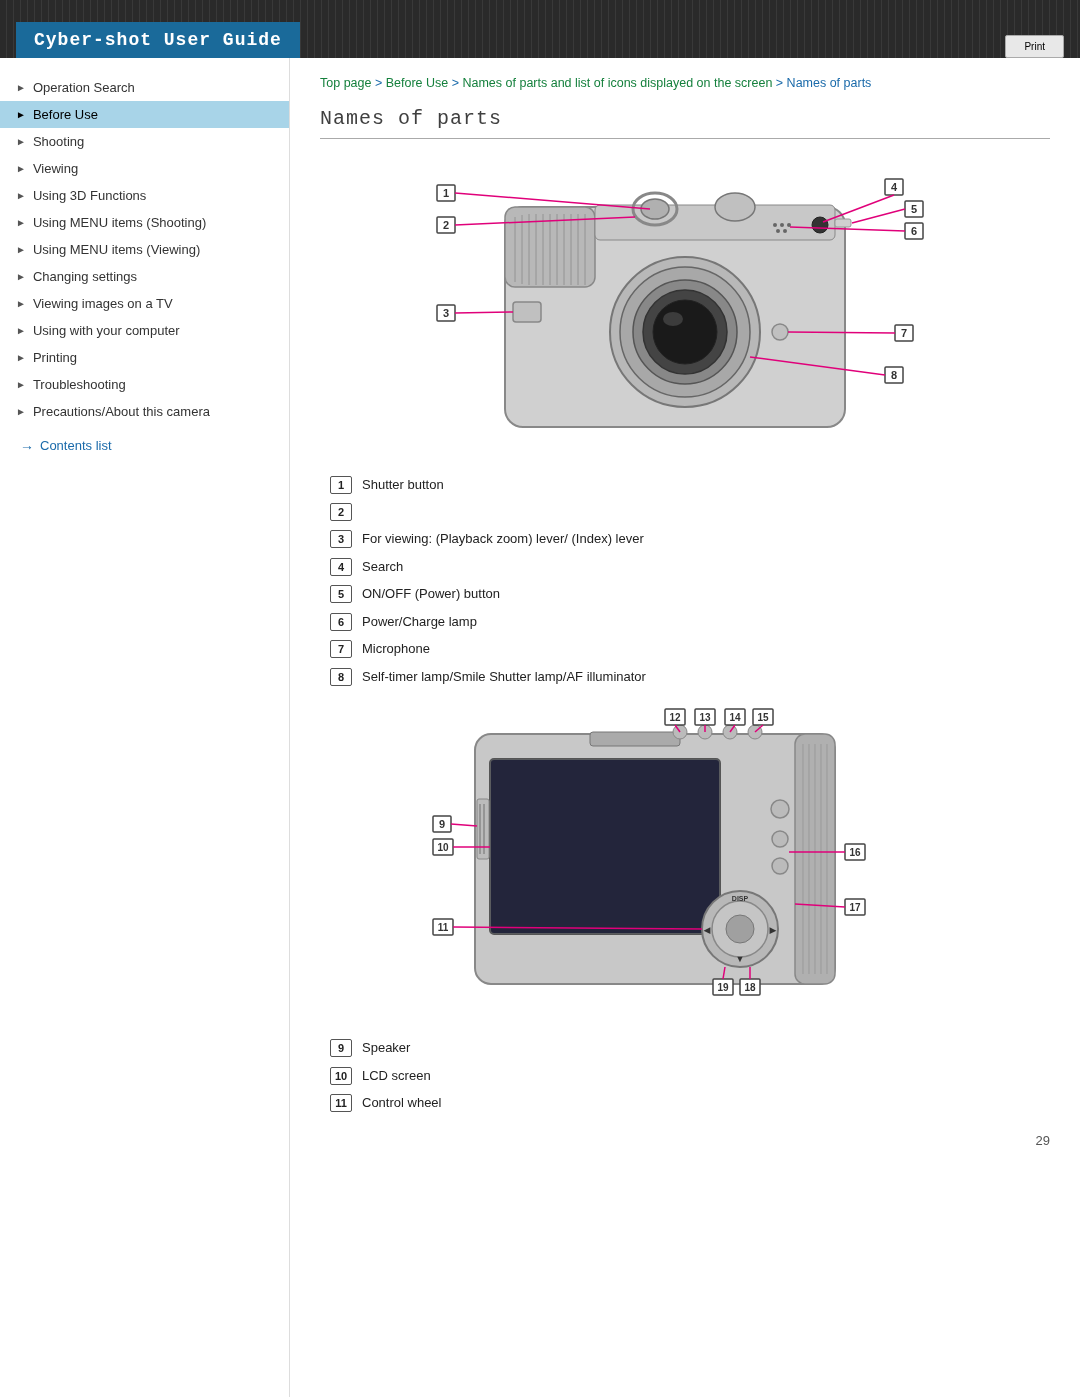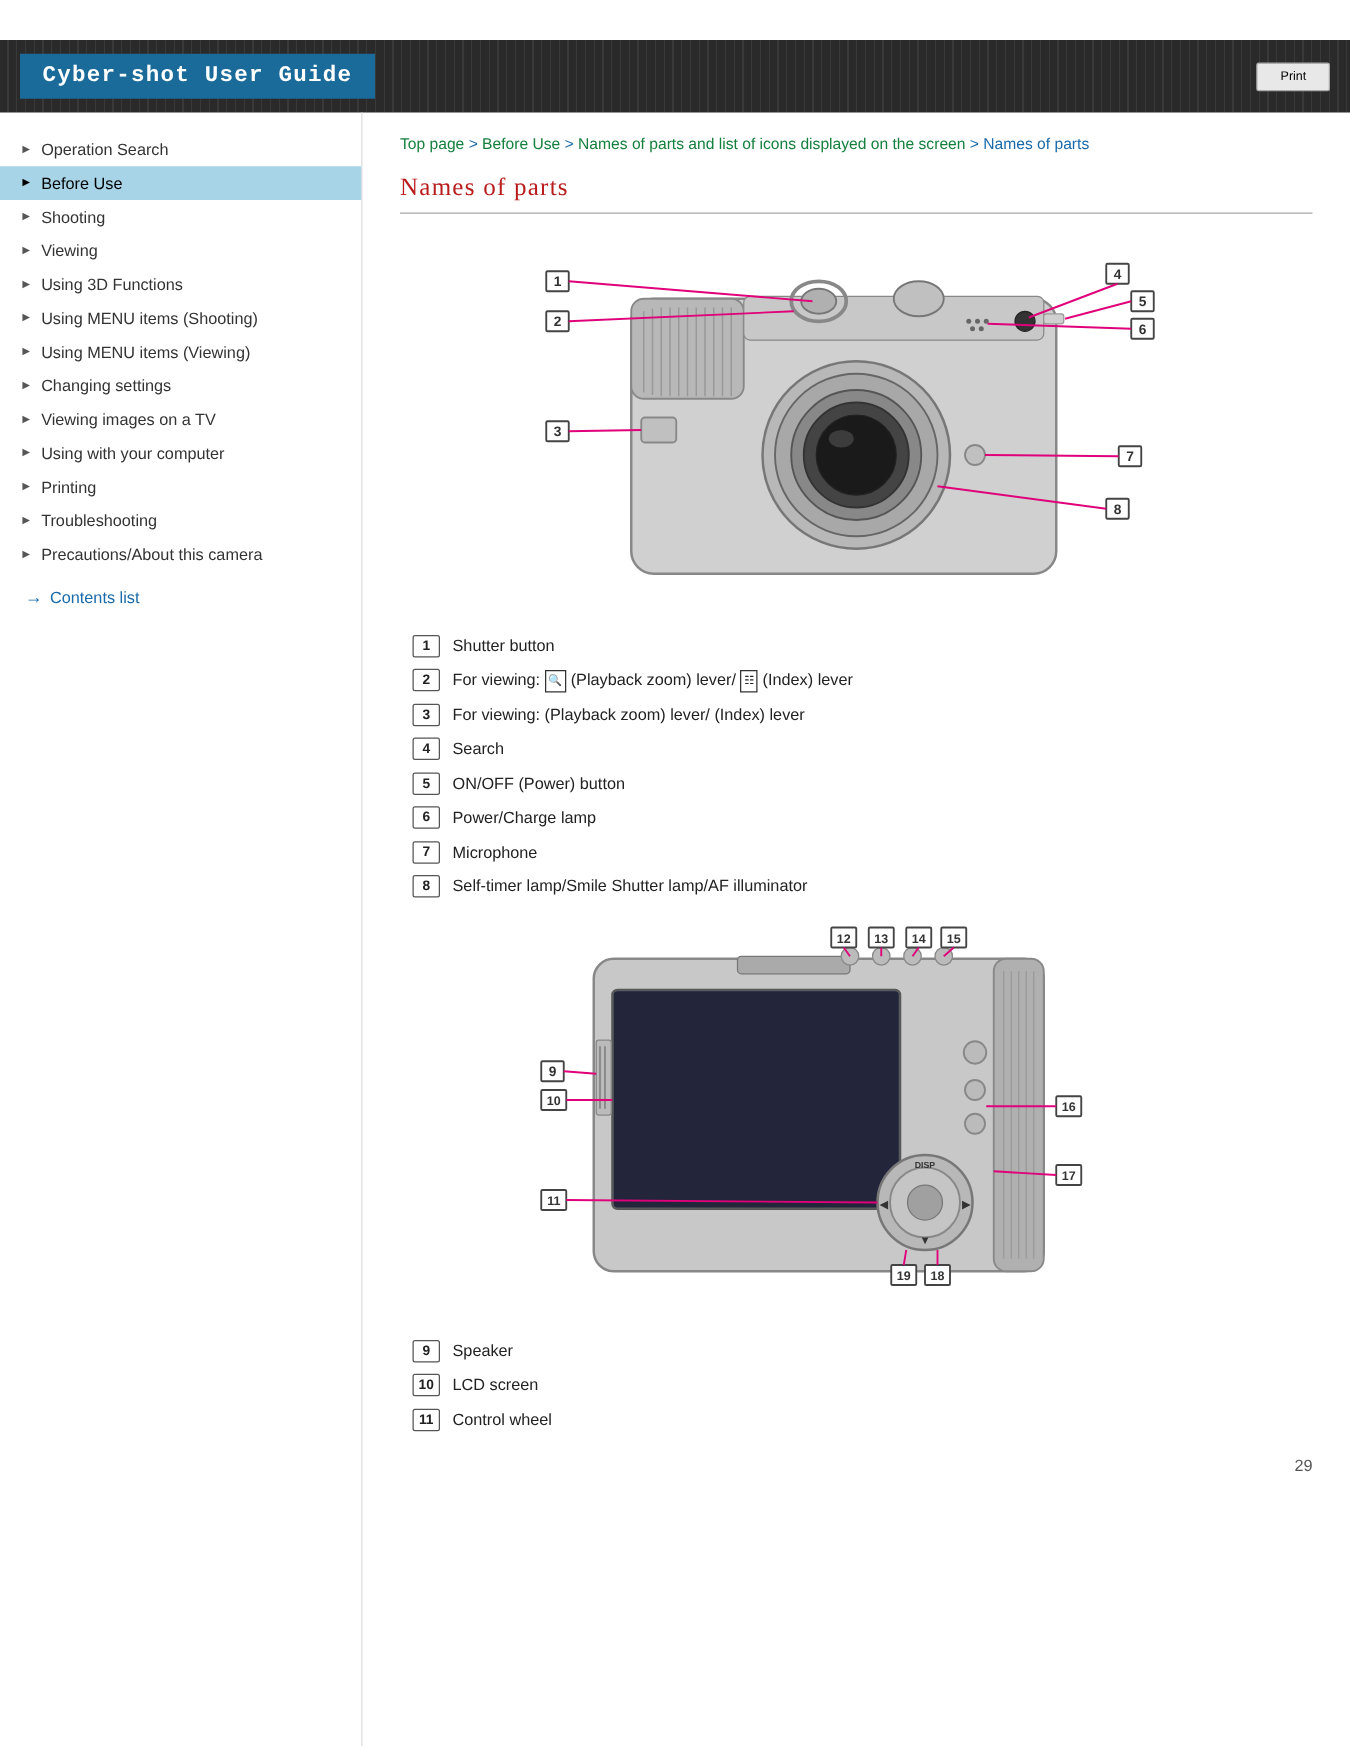--- a/index.html
+++ b/index.html
@@ -16,25 +16,24 @@
       background: #2a2a2a;
       background-image: repeating-linear-gradient(
         90deg,
         transparent,
         transparent 6px,
         rgba(255,255,255,0.07) 6px,
         rgba(255,255,255,0.07) 7px
       );
       padding: 0;
       display: flex;
-      align-items: center;
+      align-items: flex-end;
       justify-content: space-between;
       height: 58px;
       padding: 0 16px;
-      margin-top: 32px;
     }
     .header-title {
       background: #1a6a9a;
       color: #fff;
       font-size: 18px;
       font-weight: bold;
       padding: 8px 18px;
       letter-spacing: 1px;
       font-family: 'Courier New', monospace;
     }
@@ -112,25 +111,25 @@
     }
     .breadcrumb a {
       color: #15803d;
       text-decoration: none;
     }
 
     
     .page-title {
       font-size: 20px;
       font-weight: normal;
-      color: #b91c1c;
+      color: #404040;
       border-bottom: 1px solid #aaa;
       padding-bottom: 8px;
       margin-bottom: 18px;
-      font-family: Liberation Serif, serif;
+      font-family: Liberation Mono, monospace;
       letter-spacing: 1px;
     }
 
     
     .diagram-area {
       margin-bottom: 18px;
       display: flex;
       justify-content: center;
     }
 
@@ -352,23 +351,20 @@
     </div>
 
     <div class="parts-list">
       <div class="part-item">
         <span class="part-number">1</span>
         <span class="part-desc">Shutter button</span>
       </div>
       <div class="part-item">
         <span class="part-number">2</span>
         <div class="part-desc">
-          <div>
-            For viewing: <span class="inline-icon">🔍</span> (Playback zoom) lever/ <span class="inline-icon">☷</span> (Index) lever
-          </div>
         </div>
       </div>
       <div class="part-item">
         <span class="part-number">3</span>
         <span class="part-desc">For viewing: (Playback zoom) lever/ (Index) lever</span>
       </div>
       <div class="part-item">
         <span class="part-number">4</span>
         <span class="part-desc">Search</span>
       </div>

